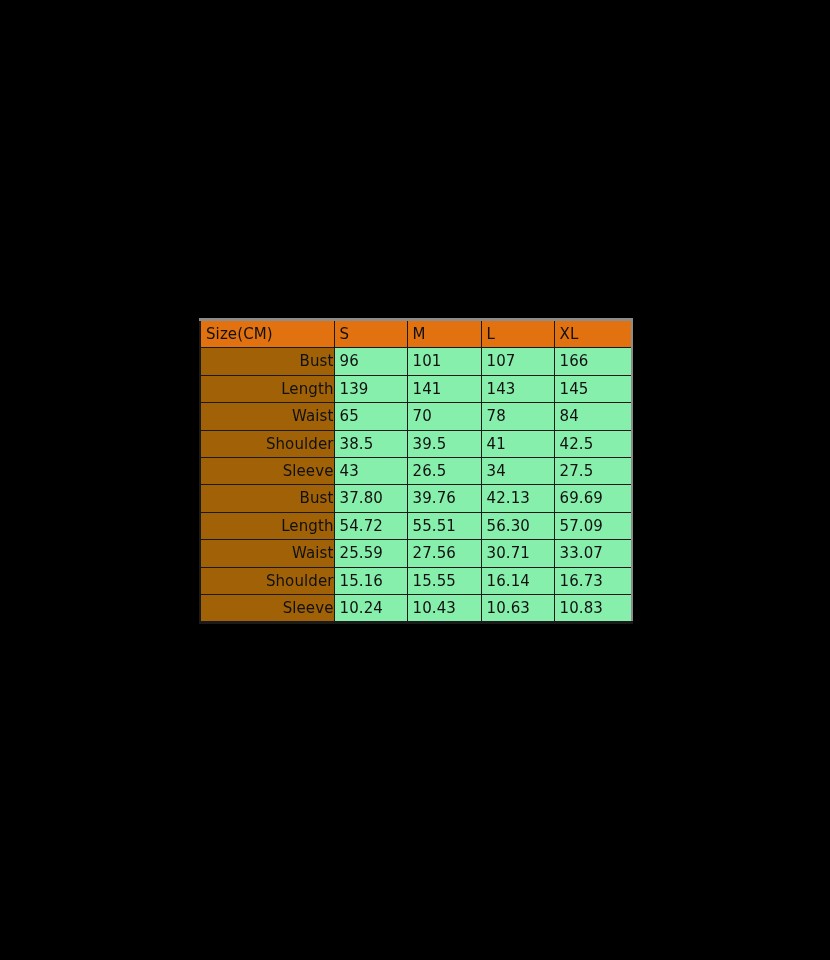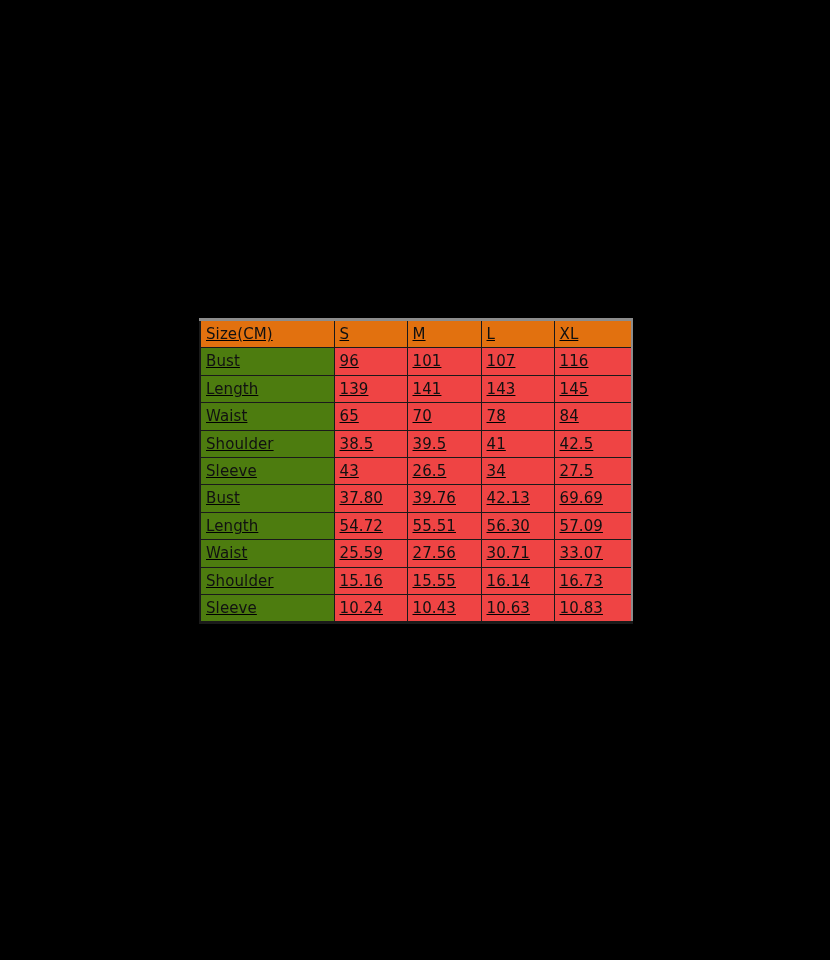--- a/index.html
+++ b/index.html
@@ -24,21 +24,20 @@
 
   table.size-chart {
     border-collapse: collapse;
     table-layout: fixed;
     width: 432px;
     background: #ffffff;
     border-top: 3px solid #8c8c8c;
     border-left: 2px solid #1a1a1a;
     border-right: 2px solid #8c8c8c;
     border-bottom: 3px solid #1a1a1a;
-    text-decoration: underline;
   }
 
   table.size-chart col.c-label { width: 134px; }
   table.size-chart col.c-s     { width: 73px; }
   table.size-chart col.c-m     { width: 74px; }
   table.size-chart col.c-l     { width: 73px; }
   table.size-chart col.c-xl    { width: 78px; }
 
   table.size-chart td {
     height: 26.4px;
@@ -60,24 +59,25 @@
   table.size-chart td:last-child {
     border-right: none;
     margin-left: 36px;
   }
 
   
   td.hdr-cell {
     background: #e2710f;
   }
   td.label-cell {
-    background: #4d7c0f;
+    background: #a16207;
+    text-align: right;
   }
   td.value-cell {
-    background: #ef4444;
+    background: #86efac;
   }
 </style>
 </head>
 <body>
 
 <div id="size-chart-wrapper">
   <table class="size-chart">
     <colgroup>
       <col class="c-label">
       <col class="c-s">
@@ -93,21 +93,21 @@
         <td class="hdr-cell">M</td>
         <td class="hdr-cell">L</td>
         <td class="hdr-cell">XL</td>
       </tr>
 
       <tr>
         <td class="label-cell">Bust</td>
         <td class="value-cell">96</td>
         <td class="value-cell">101</td>
         <td class="value-cell">107</td>
-        <td class="value-cell">116</td>
+        <td class="value-cell">166</td>
       </tr>
 
       <tr>
         <td class="label-cell">Length</td>
         <td class="value-cell">139</td>
         <td class="value-cell">141</td>
         <td class="value-cell">143</td>
         <td class="value-cell">145</td>
       </tr>
 

